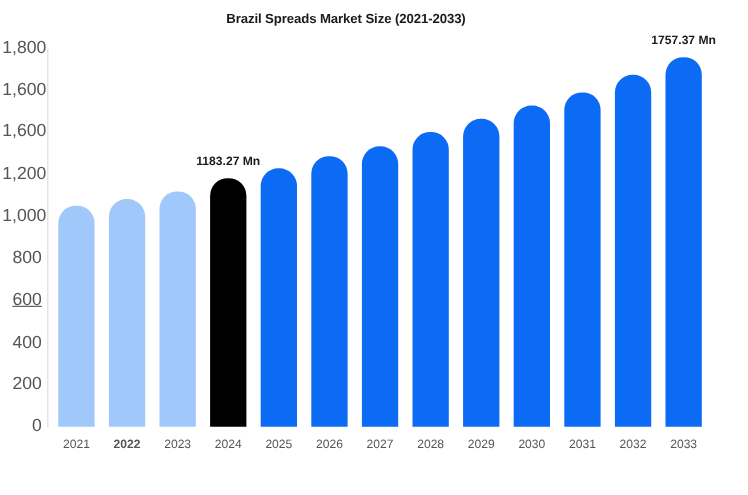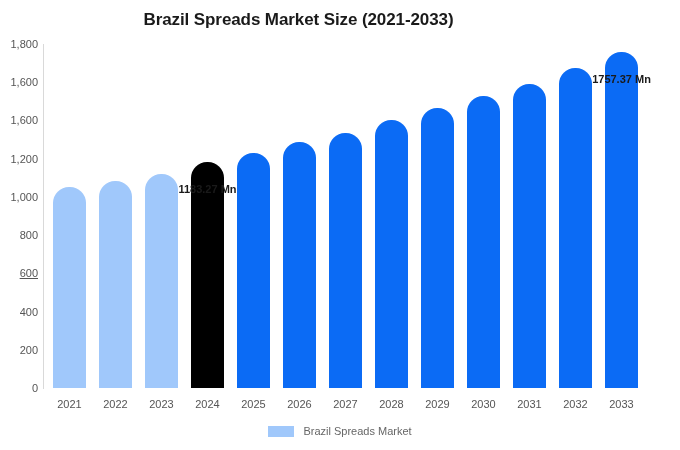--- a/index.html
+++ b/index.html
@@ -18,24 +18,25 @@
     width: 680px;
     height: 450px;
     background: #ffffff;
   }
   #chart-title {
     position: absolute;
     left: 0;
     top: 10px;
     width: 597px;
     text-align: center;
-    font-size: 17px;
+    font-size: 12px;
     font-weight: bold;
     color: #1a1a1a;
     letter-spacing: -0.1px;
+    padding-left: 16px;
   }
   
   #plot-area {
     position: absolute;
     left: 43px;
     top: 44px;
     width: 637px;
     height: 344px;
   }
   #y-axis-line {
@@ -44,21 +45,21 @@
     top: 44px;
     width: 1px;
     height: 345px;
     background: #d9d9d9;
   }
   .y-tick-label {
     position: absolute;
     right: 0;
     width: 36px;
     text-align: right;
-    font-size: 11px;
+    font-size: 16px;
     color: #555555;
     transform: translateY(-50%);
     white-space: nowrap;
   }
   #y-axis-labels {
     position: absolute;
     left: 0;
     top: 0;
     width: 38px;
     height: 450px;
@@ -76,21 +77,20 @@
     border-top-left-radius: 16px;
     border-top-right-radius: 16px;
   }
   .bar-value-label {
     position: absolute;
     font-size: 11px;
     font-weight: bold;
     color: #1a1a1a;
     white-space: nowrap;
     transform: translateX(-50%);
-    margin-top: 42px;
   }
   .x-tick-label {
     position: absolute;
     top: 398px;
     width: 60px;
     text-align: center;
     font-size: 11px;
     color: #555555;
     transform: translateX(-50%);
     white-space: nowrap;
@@ -171,27 +171,23 @@
         <div class="bar" style="height: 303.867px; background: rgb(11, 107, 245);"></div>
       </div>
       <div class="bar-slot" style="left: 516px; height: 344px;">
         <div class="bar" style="height: 319.538px; background: rgb(11, 107, 245);"></div>
       </div>
       <div class="bar-slot" style="left: 562px; height: 344px;">
         <div class="bar" style="height: 335.853px; background: rgb(11, 107, 245);"></div>
       </div>
     </div>
 
-  <div id="legend">
-    <span id="legend-swatch" style="background: rgb(160, 200, 251);"></span>
-    <span id="legend-label">Brazil Spreads Market</span>
-  </div>
 
 <div class="x-tick-label" style="left: 69.5px;">2021</div>
-    <div class="x-tick-label" style="left: 115.5px;">2022</div>
+    <div class="x-tick-label" style="left: 115.5px; font-weight: bold;">2022</div>
     <div class="x-tick-label" style="left: 161.5px;">2023</div>
     <div class="x-tick-label" style="left: 207.5px;">2024</div>
     <div class="bar-value-label" style="left: 207.5px; top: 140.864px;">1183.27 Mn</div>
     <div class="x-tick-label" style="left: 253.5px;">2025</div>
     <div class="x-tick-label" style="left: 299.5px;">2026</div>
     <div class="x-tick-label" style="left: 345.5px;">2027</div>
     <div class="x-tick-label" style="left: 391.5px;">2028</div>
     <div class="x-tick-label" style="left: 437.5px;">2029</div>
     <div class="x-tick-label" style="left: 483.5px;">2030</div>
     <div class="x-tick-label" style="left: 529.5px;">2031</div>

